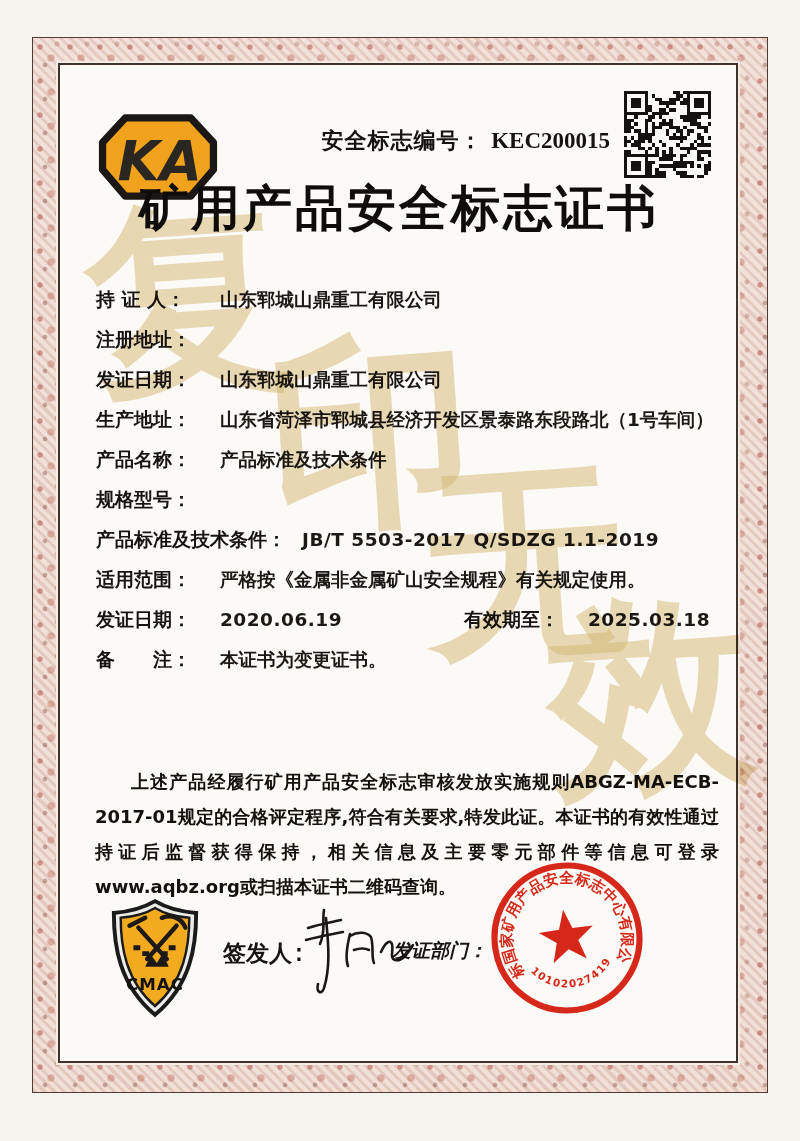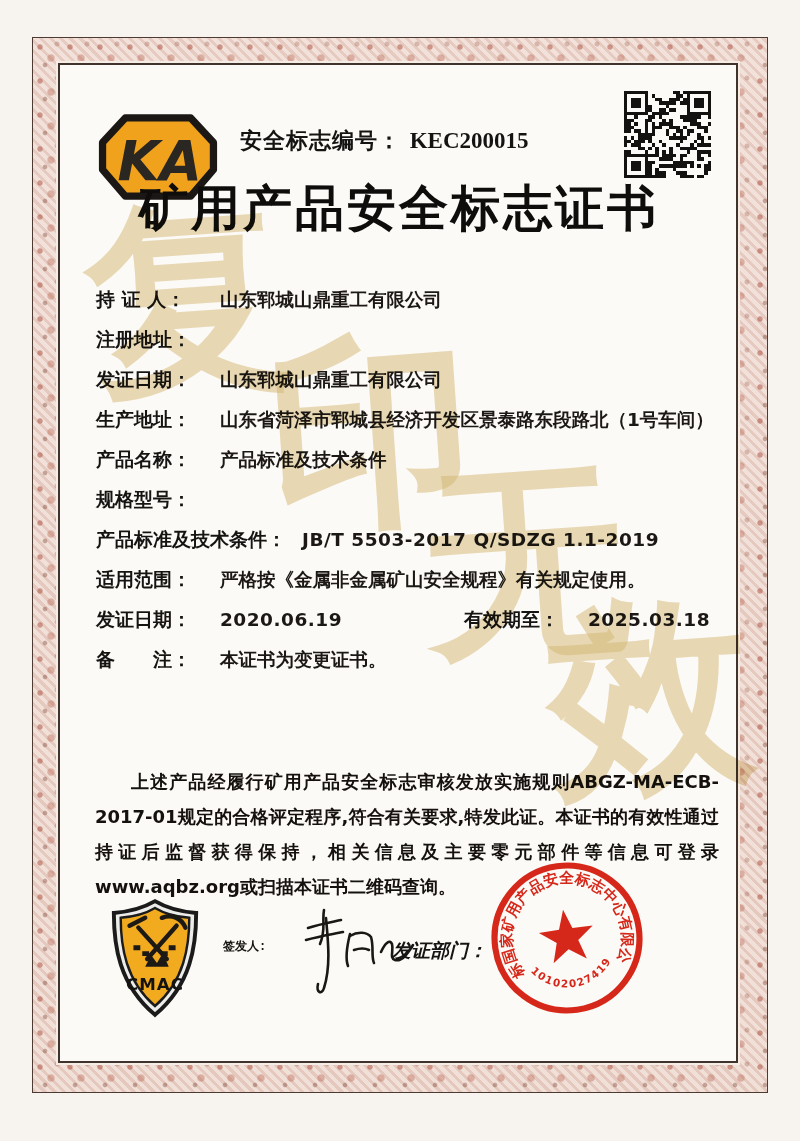--- a/index.html
+++ b/index.html
@@ -29,21 +29,21 @@
     position:absolute;left:58px;top:63px;width:680px;height:1000px;
     box-sizing:border-box;
     background:#fcfaf6;
     border:2px solid #3f332c;
     box-shadow:0 0 0 2px #f6ece6;
   }
 
   
   .ka-logo{position:absolute;left:98px;top:112px;width:120px;height:90px;}
   .mark-no{
-    position:absolute;left:240px;top:126px;width:370px;text-align:left;
+    position:absolute;left:240px;top:126px;width:370px;text-align:right;
     font-size:22px;font-weight:bold;letter-spacing:1px;white-space:nowrap;
   }
   .mark-no .num{font-family:"Liberation Serif","DejaVu Serif",serif;font-weight:bold;font-size:23px;letter-spacing:0;}
   .qr{position:absolute;left:624px;top:91px;width:87px;height:87px;}
 
   .title{
     position:absolute;left:59px;top:176px;width:680px;text-align:center;
     font-size:49px;font-weight:900;letter-spacing:3px;color:#0f0d0b;
     font-family:"DejaVu Sans","Liberation Sans",sans-serif;
   }
@@ -60,21 +60,21 @@
 
   
   .statement{
     position:absolute;left:95px;top:764px;width:624px;
     font-size:18px;font-weight:600;line-height:35px;
     text-align:justify;text-indent:2em;color:#14110e;
   }
 
   
   .cmac{position:absolute;left:106px;top:898px;width:98px;height:122px;}
-  .signer-label{position:absolute;left:223px;top:938px;font-size:12px;font-weight:bold;white-space:nowrap;font-family:Liberation Mono, monospace;}
+  .signer-label{position:absolute;left:223px;top:938px;font-size:23px;font-weight:bold;white-space:nowrap;font-family:Liberation Mono, monospace;}
   .signature{position:absolute;left:288px;top:896px;width:130px;height:112px;}
   .dept-label{position:absolute;left:392px;top:938px;font-size:19px;font-weight:bold;white-space:nowrap;font-style:italic;}
   .seal{position:absolute;left:486px;top:852px;width:162px;height:172px;}
 
   
   .watermark{position:absolute;inset:0;pointer-events:none;mix-blend-mode:multiply;z-index:5;}
   .wm{
     position:absolute;font-size:205px;line-height:1;font-weight:bold;
     color:rgba(213,186,118,.50);
     font-family:"DejaVu Serif","Liberation Serif",serif;

